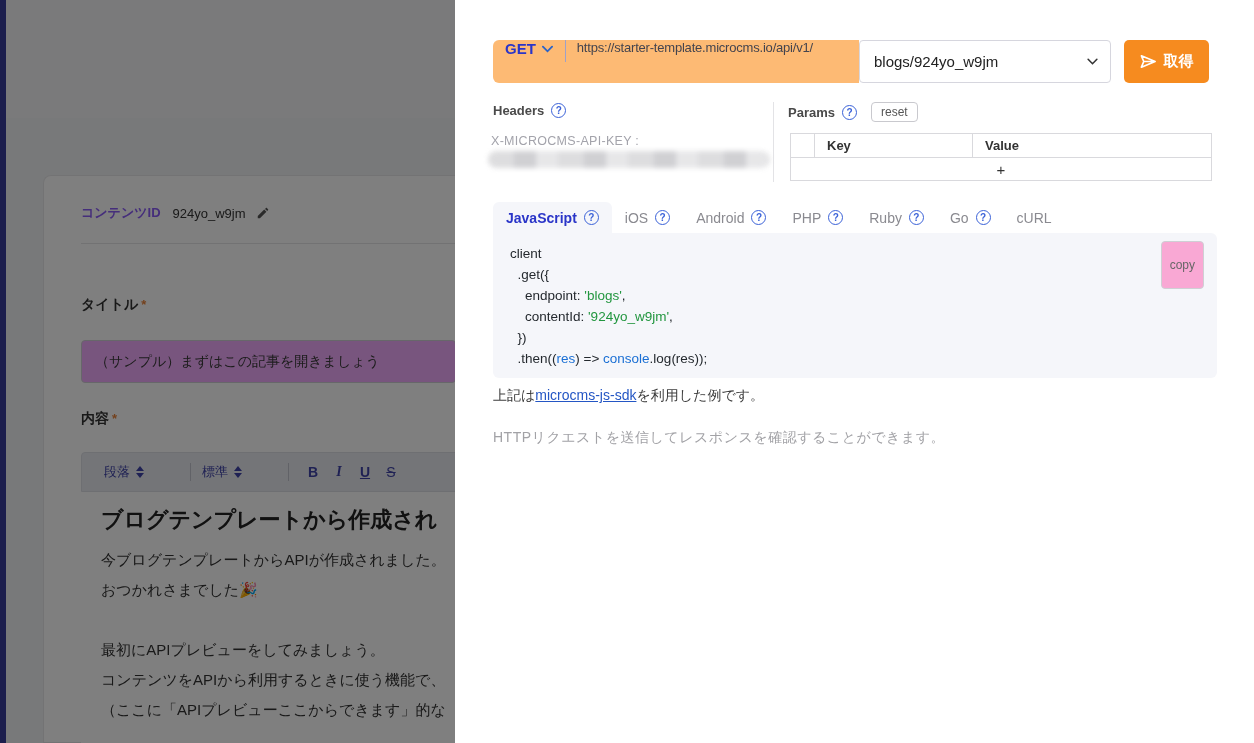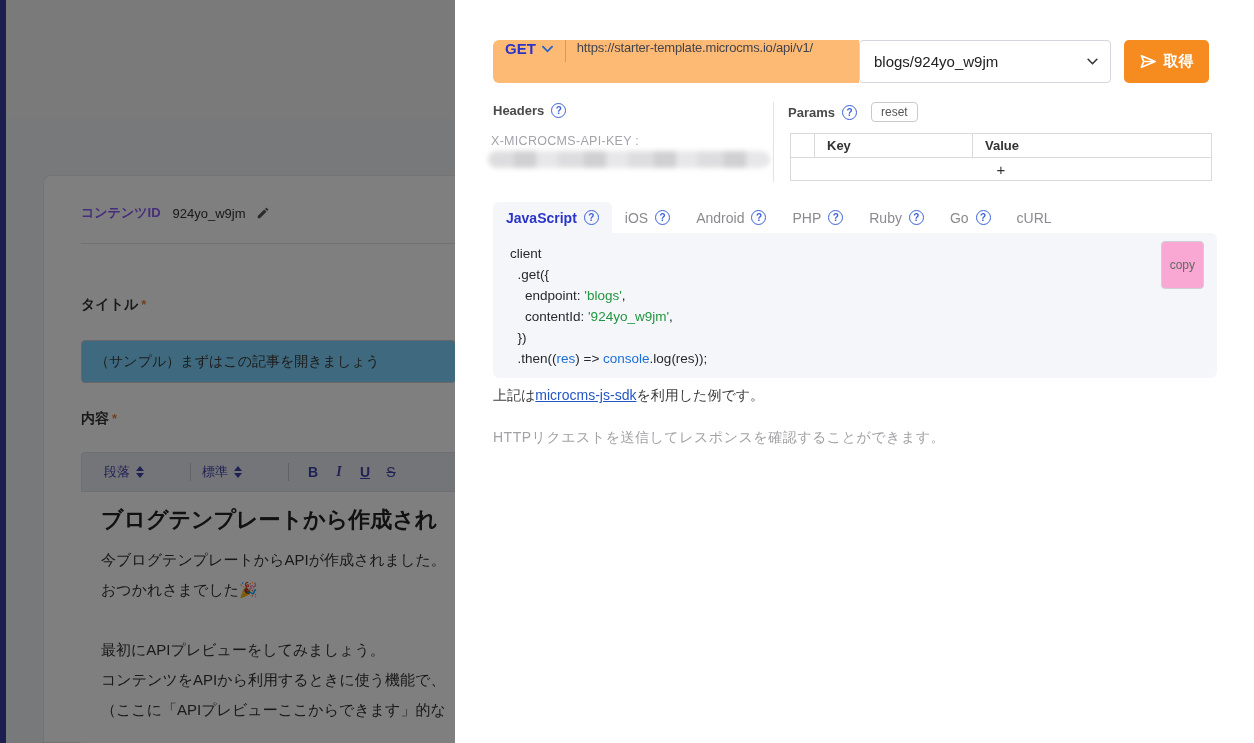--- a/index.html
+++ b/index.html
@@ -23,21 +23,21 @@
   .editor-body { position:absolute; left:6px; top:118px; width:449px; height:625px; background:#f1f2f4; }
   .content-card { position:absolute; left:37px; top:57px; width:412px; height:568px; background:#fff; border:1px solid #e7e7e9; border-right:none; border-radius:8px 0 0 0; }
   .cid-row { position:absolute; left:37px; top:28px; display:flex; align-items:center; }
   .cid-label { font-size:13px; font-weight:bold; color:#8b5cf6;text-align:center; }
   .cid-value { font-size:13px; color:#333; margin-left:12px; }
   .pencil { margin-left:10px; display:inline-flex; }
   .cid-divider { position:absolute; left:37px; top:67px; width:375px; border-top:1px solid #e4e4e6; }
   .field-label { font-size:14px; font-weight:bold; color:#333; }
   .req-star { color:#e8833a; margin-left:3px; font-size:13px; }
   .lbl-title { position:absolute; left:37px; top:120px; }
-  .title-input { position:absolute; left:37px; top:164px; width:375px; height:43px; background:#7dd3fc; border:1px solid #cfcfd4; border-radius:4px; display:flex; align-items:center; padding-left:13px; font-size:14px; color:#3a3a3a; }
+  .title-input { position:absolute; left:37px; top:164px; width:375px; height:43px; background:#f0abfc; border:1px solid #cfcfd4; border-radius:4px; display:flex; align-items:center; padding-left:13px; font-size:14px; color:#3a3a3a; }
   .lbl-body { position:absolute; left:37px; top:234px; }
   .rte-toolbar { position:absolute; left:37px; top:276px; width:375px; height:40px; background:#e9ebf1; border:1px solid #dcdee4; border-radius:4px 0 0 0; display:flex; align-items:center; font-size:13px; color:#3f43a8; }
   .tb-item { display:flex; align-items:center; }
   .tb-select { margin-left:22px; width:75px; }
   .stepper { display:inline-flex; flex-direction:column; align-items:center; margin-left:6px; }
   .stepper i { display:block; width:0; height:0; border-left:4px solid transparent; border-right:4px solid transparent; }
   .stepper i.up { border-bottom:5px solid #3f43a8; margin-bottom:2px; }
   .stepper i.dn { border-top:5px solid #3f43a8; }
   .tb-div { width:1px; height:18px; background:#c3c5cf; margin:0 11px; }
   .tb-btn { width:26px; text-align:center; font-size:14px; font-weight:bold; cursor:pointer; }

